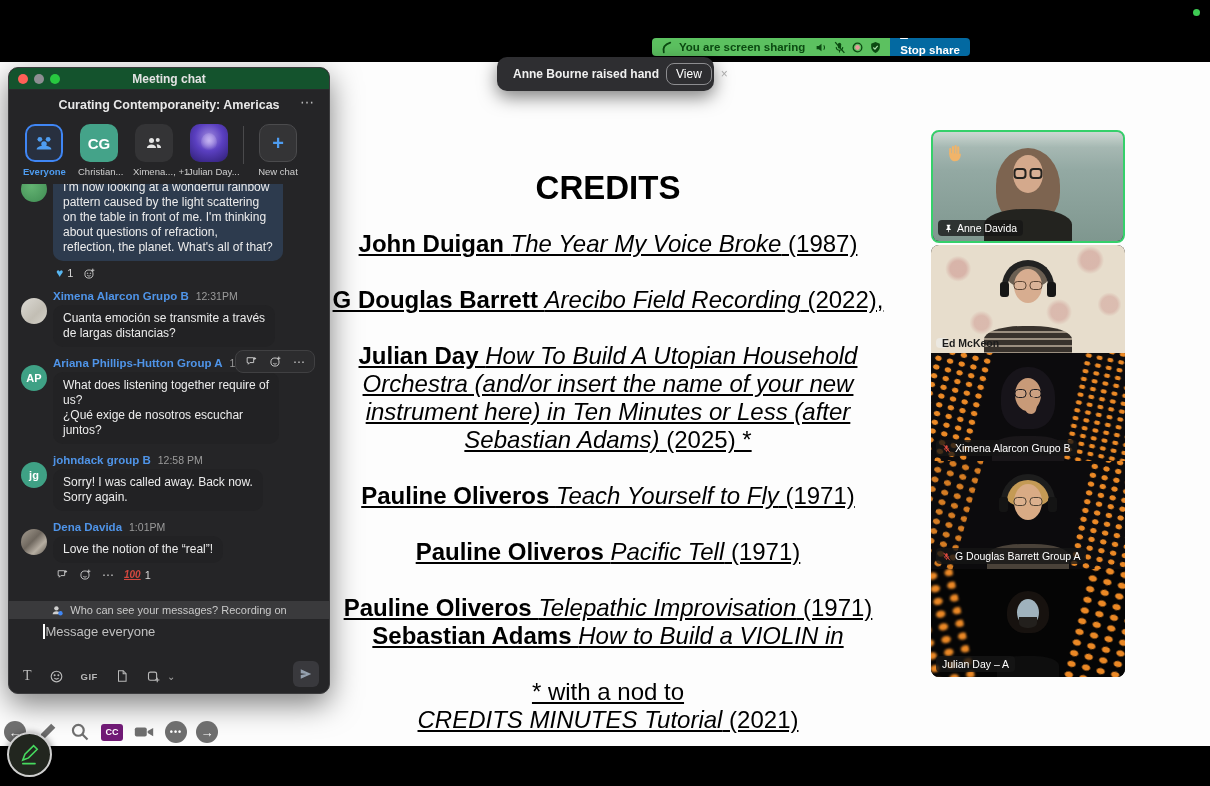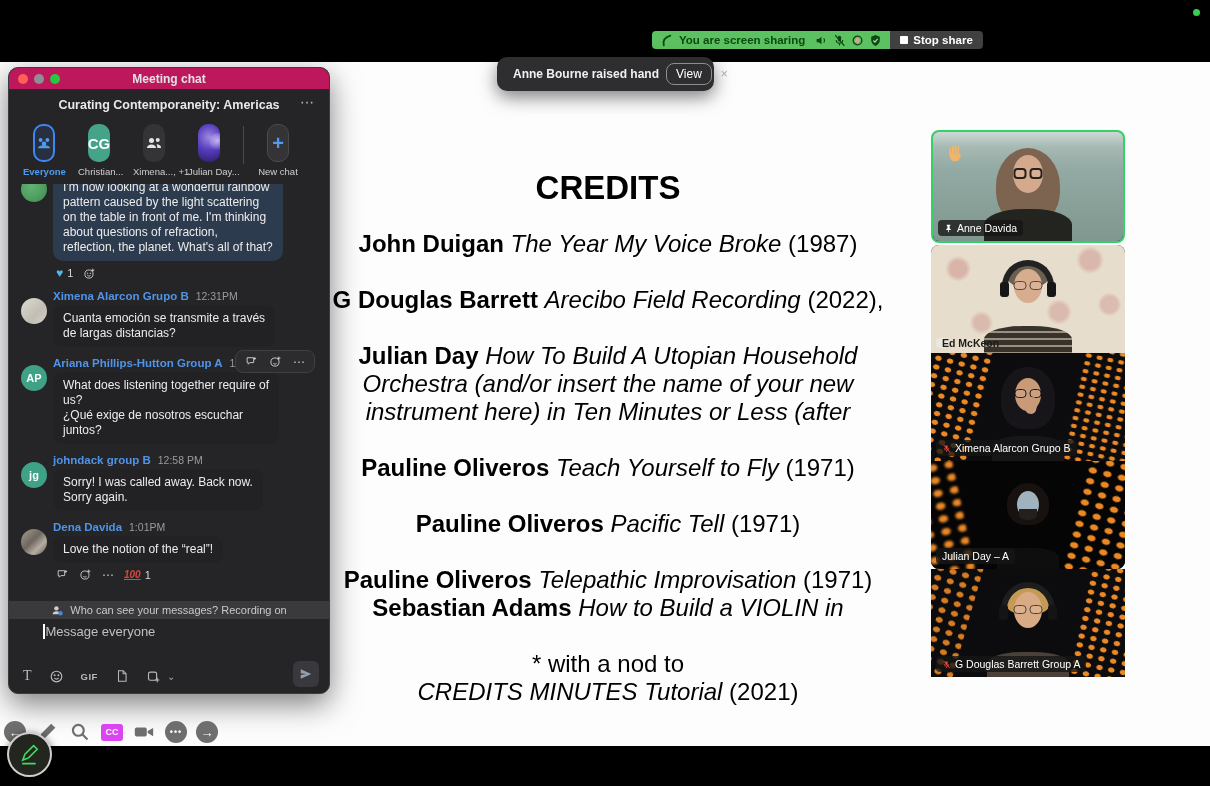--- a/index.html
+++ b/index.html
@@ -4,55 +4,55 @@
 <style>
   * { margin:0; padding:0; box-sizing:border-box; }
   html,body { width:1210px; height:786px; background:#000; font-family:"Liberation Sans",sans-serif; overflow:hidden; }
   #stage { position:relative; width:1210px; height:786px; background:#000; }
 
   
   .sheet { position:absolute; left:0; top:62px; width:1210px; height:684px; background:#fdfdfd; }
 
   
   .menu-dot { position:absolute; left:1193px; top:9px; width:7px; height:7px; border-radius:50%; background:#3ecb53; }
-  .share-pill { position:absolute; left:652px; top:31px; height:18px; display:flex; align-items:stretch; border-radius:4px; overflow:hidden; font-size:11.5px; }
+  .share-pill { position:absolute; left:652px; top:38px; height:18px; display:flex; align-items:stretch; border-radius:4px; overflow:hidden; font-size:11.5px; }
   .share-green { background:#5cc160; color:#0b4a11; display:flex; align-items:center; gap:6px; padding:0 8px; font-weight:bold; }
   .share-green svg { display:block; }
   .share-icons { display:flex; align-items:center; gap:5px; margin-left:4px; }
-  .stop-share { background:#404040; color:#fff; display:flex; align-items:center; gap:5px; padding:0 10px; font-weight:bold; border:none; cursor:pointer; font-size:11.5px; }
+  .stop-share { background:#0369a1; color:#fff; display:flex; gap:5px; padding:0 10px; font-weight:bold; border:none; cursor:pointer; font-size:11.5px;flex-direction:column; }
   .stop-sq { width:8px; height:8px; background:#fff; border-radius:1px; }
 
   
   .toast { position:absolute; left:497px; top:57px; width:217px; height:34px; background:#2e2e31; border-radius:10px; box-shadow:0 6px 18px rgba(0,0,0,.5); display:flex; align-items:center; gap:7px; padding:0 9px; }
   .toast-text { color:#f0f0f0; font-size:12px; font-weight:bold; white-space:nowrap; }
   .view-btn { border:1px solid #8d8d90; border-radius:8px; background:transparent; color:#fff; font-size:12px; padding:3px 9px; cursor:pointer; font-family:inherit; }
   .toast-close { color:#a8a8a8; font-size:12px; margin-left:2px; cursor:pointer; }
 
   
   .credits { position:absolute; left:300px; top:112px; width:616px; text-align:center; color:#000; font-size:24px; line-height:28px; }
   .credit-title { font-size:33px; font-weight:bold; line-height:28px; }
-  .cl { white-space:nowrap; }
+  .cl { white-space:nowrap;text-decoration:underline; }
   .cl .b { font-weight:bold; }
   .cl .i { font-style:italic; }
   .gap { margin-top:28px; }
 
   
   .chat { position:absolute; left:8px; top:67px; width:322px; height:627px; background:#252527; border-radius:10px; box-shadow:0 10px 30px rgba(0,0,0,.5); overflow:hidden; border:1px solid #3c3c3e; }
-  .titlebar { height:22px; background:#be185d; display:flex; align-items:center; justify-content:center; position:relative; border-bottom:1px solid #2a2a2c; }
+  .titlebar { height:22px; background:#14532d; display:flex; align-items:center; justify-content:center; position:relative; border-bottom:1px solid #2a2a2c; }
   .lights { position:absolute; left:9px; top:6px; display:flex; gap:6px; }
   .light { width:10px; height:10px; border-radius:50%; }
   .l-red { background:#ff5f57; } .l-gray { background:#8e8e93; } .l-green { background:#28c840; }
   .win-title { color:#e3e3e3; font-size:12px; font-weight:bold; }
   .conv-header { height:30px; display:flex; align-items:center; justify-content:center; position:relative; }
   .conv-title { color:#e8e8e8; font-size:12.5px; font-weight:bold; }
   .conv-more { position:absolute; right:14px; top:4px; color:#b9b9b9; font-size:14px; letter-spacing:1px; cursor:pointer; }
   
   .tabs { height:64px; display:flex; align-items:flex-start; padding:4px 0 0 14px; gap:13px; }
   .tab { width:42px; text-align:center; cursor:pointer; flex:none; }
-  .tab-icon { width:22px; height:38px; border-radius:10px; margin:0 auto; display:flex; align-items:center; justify-content:center; background:#343436; position:relative; overflow:hidden; }
+  .tab-icon { width:38px; height:38px; border-radius:10px; margin:0 auto; display:flex; align-items:center; justify-content:center; background:#343436; position:relative; overflow:hidden; }
   .tab-everyone .tab-icon { background:rgba(62,130,240,.12); border:2px solid #3f86f5; }
   .tab-cg .tab-icon { background:#44a389; color:#fff; font-weight:bold; font-size:15px; }
   .tab-new .tab-icon { border:1px solid #4b4b4d; color:#4e9cf0; font-size:20px; font-weight:bold; }
   .julian-av { position:absolute; inset:0; background:radial-gradient(circle at 50% 35%, #9f8ade 0%, #5a3fc0 45%, #2c1d70 100%); }
   .julian-av:after { content:""; position:absolute; left:11px; top:9px; width:16px; height:19px; border-radius:50%; background:radial-gradient(circle at 50% 40%, #c5b4f2 0%, rgba(90,63,192,0) 70%); }
   .tab-label { margin-top:4px; font-size:9.5px; color:#cfcfcf; white-space:nowrap; }
   .tab-everyone .tab-label { color:#4e9cf0; font-weight:bold; }
   .tab-div { width:1px; height:38px; background:#4a4a4c; margin-top:2px; flex:none; }
 
   
@@ -153,21 +153,21 @@
   .ju-beard { top:48px; width:18px; height:11px; background:#23201d; border-radius:0 0 46% 46%; }
   .ju-body { bottom:-3px; width:62px; height:24px; background:#0e0e0e; border-radius:40% 40% 0 0; }
 
   
   .mic-off, .pin { flex:none; }
 
   
   .anno { position:absolute; left:4px; top:720px; display:flex; align-items:center; gap:9px; }
   .a-circle { width:22px; height:22px; border-radius:50%; background:#6e6e6e; color:#fff; display:flex; align-items:center; justify-content:center; font-size:13px; font-weight:bold; cursor:pointer; }
   .a-icon { width:24px; height:24px; display:flex; align-items:center; justify-content:center; cursor:pointer; }
-  .cc-badge { width:22px; height:17px; background:#d946ef; border-radius:3px; color:#fff; font-size:9px; font-weight:bold; display:flex; align-items:center; justify-content:center; cursor:pointer; }
+  .cc-badge { width:22px; height:17px; background:#701a75; border-radius:3px; color:#fff; font-size:9px; font-weight:bold; display:flex; align-items:center; justify-content:center; cursor:pointer; }
   .a-dots { letter-spacing:1px; font-size:9px; }
   .tool-circle { position:absolute; left:7px; top:732px; width:45px; height:45px; border-radius:50%; background:#22261f; border:2px solid #cfcfcf; box-shadow:0 2px 8px rgba(0,0,0,.6); display:flex; align-items:center; justify-content:center; cursor:pointer; }
 </style>
 </head>
 <body>
 
 <div id="stage">
 
   <div class="menu-dot"></div>
 
@@ -204,20 +204,21 @@
   </div>
 
   <div class="sheet">
     <div class="credits">
       <div class="credit-title">CREDITS</div>
       <div class="cl gap"><span class="b">John Duigan </span><span class="i">The Year My Voice Broke</span><span> (1987)</span></div>
       <div class="cl gap"><span class="b">G Douglas Barrett  </span><span class="i">Arecibo Field Recording</span><span> (2022),</span></div>
       <div class="cl gap"><span class="b">Julian Day </span><span class="i">How To Build A Utopian Household</span></div>
       <div class="cl"><span class="i">Orchestra (and/or insert the name of your new</span></div>
       <div class="cl"><span class="i">instrument here) in Ten Minutes or Less (after</span></div>
+      <div class="cl"><span class="i">Sebastian Adams)</span><span> (2025) *</span></div>
       <div class="cl gap"><span class="b">Pauline Oliveros </span><span class="i">Teach Yourself to Fly</span><span> (1971)</span></div>
       <div class="cl gap"><span class="b">Pauline Oliveros </span><span class="i">Pacific Tell</span><span> (1971)</span></div>
       <div class="cl gap"><span class="b">Pauline Oliveros </span><span class="i">Telepathic Improvisation</span><span> (1971)</span></div>
       <div class="cl"><span class="b">Sebastian Adams </span><span class="i">How to Build a VIOLIN in</span></div>
       <div class="cl gap"><span>* with a nod to</span></div>
       <div class="cl"><span class="i">CREDITS MINUTES Tutorial</span><span> (2021)</span></div>
     </div>
   </div>
 
   <div class="toast">
@@ -474,56 +475,56 @@
       <div class="vlabel">
         <svg class="mic-off" width="9" height="9" viewBox="0 0 24 24">
             <rect x="9" y="3" width="6" height="11" rx="3" fill="#e04b3f"></rect>
             <path d="M6 11a6 6 0 0 0 12 0M12 17v4" stroke="#e04b3f" stroke-width="2" fill="none"></path>
             <line x1="4" y1="2" x2="21" y2="22" stroke="#e04b3f" stroke-width="2.6"></line>
           </svg>
         <span>Ximena Alarcon Grupo B</span>
       </div>
     </div>
 
+    <div class="tile">
+      <div class="sc-city">
+        <div class="col d-l"></div>
+          <div class="col d-r"></div>
+        <div class="person dg-hair"></div>
+        <div class="person dg-face"></div>
+        <div class="person glasses g-dg">
+            <i></i>
+            <i></i>
+          </div>
+        <div class="person dg-hp"></div>
+        <div class="person dg-body"></div>
+      </div>
+      <div class="vlabel">
+        <svg class="mic-off" width="9" height="9" viewBox="0 0 24 24">
+            <rect x="9" y="3" width="6" height="11" rx="3" fill="#e04b3f"></rect>
+            <path d="M6 11a6 6 0 0 0 12 0M12 17v4" stroke="#e04b3f" stroke-width="2" fill="none"></path>
+            <line x1="4" y1="2" x2="21" y2="22" stroke="#e04b3f" stroke-width="2.6"></line>
+          </svg>
+        <span>G Douglas Barrett Group A</span>
+      </div>
+    </div>
+
     <div class="tile last">
       <div class="sc-julian">
         <div class="col j-l"></div>
           <div class="col j-r"></div>
         <div class="person ju-hair"></div>
         <div class="person ju-face"></div>
         <div class="person ju-beard"></div>
         <div class="person ju-body"></div>
       </div>
       <div class="vlabel">
           <span>Julian Day – A</span>
         </div>
     </div>
-
-    <div class="tile">
-      <div class="sc-city">
-        <div class="col d-l"></div>
-          <div class="col d-r"></div>
-        <div class="person dg-hair"></div>
-        <div class="person dg-face"></div>
-        <div class="person glasses g-dg">
-            <i></i>
-            <i></i>
-          </div>
-        <div class="person dg-hp"></div>
-        <div class="person dg-body"></div>
-      </div>
-      <div class="vlabel">
-        <svg class="mic-off" width="9" height="9" viewBox="0 0 24 24">
-            <rect x="9" y="3" width="6" height="11" rx="3" fill="#e04b3f"></rect>
-            <path d="M6 11a6 6 0 0 0 12 0M12 17v4" stroke="#e04b3f" stroke-width="2" fill="none"></path>
-            <line x1="4" y1="2" x2="21" y2="22" stroke="#e04b3f" stroke-width="2.6"></line>
-          </svg>
-        <span>G Douglas Barrett Group A</span>
-      </div>
-    </div>
   </div>
 
   <div class="anno">
     <span class="a-circle">←</span>
     <span class="a-icon">
       <svg width="20" height="20" viewBox="0 0 24 24" fill="#6e6e6e">
           <path d="M3 21l2-7L17 2l5 5L10 19z"></path>
         </svg>
     </span>
     <span class="a-icon">

